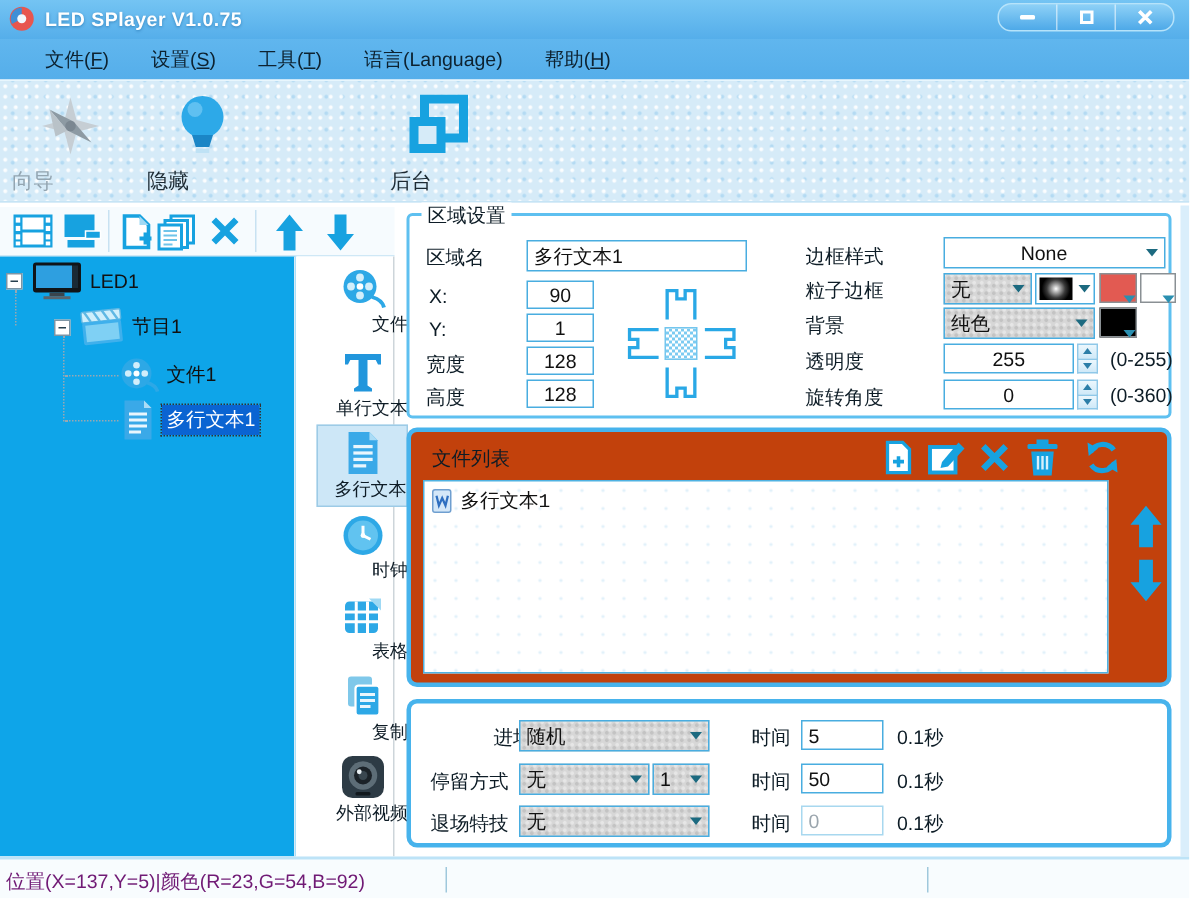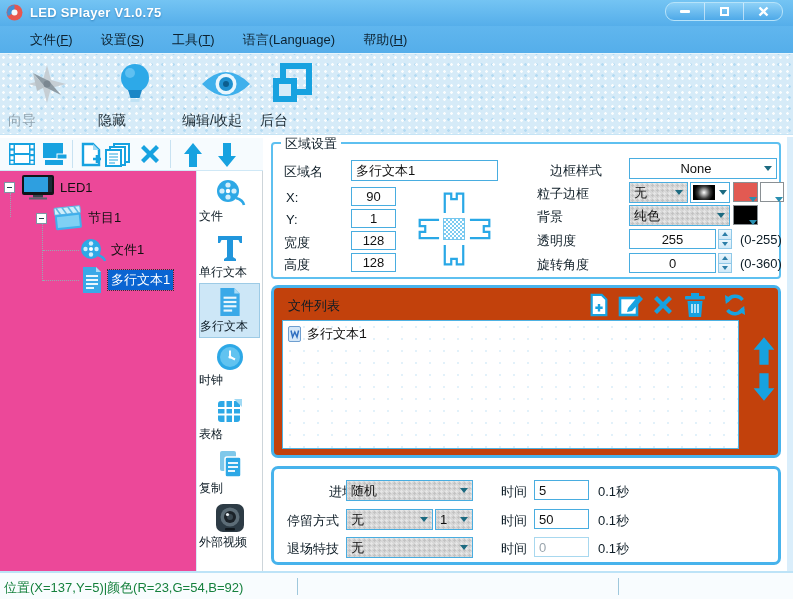--- a/index.html
+++ b/index.html
@@ -42,34 +42,34 @@
   .main { position:absolute; top:137px; left:0; width:793px; height:434px; background:#fff; }
   .right-edge { position:absolute; left:787px; top:0; width:6px; height:434px; background:#daeefb; }
 
   
   .panel-toolbar { position:absolute; top:1px; left:0; width:263px; height:33px; background:#f6fbfe;
     border-bottom:1px solid #cfe8f6; }
   .pt-i { position:absolute; top:4px; cursor:default; }
   .pt-sep { position:absolute; top:2px; width:1px; height:28px; background:#c8e2f2; }
 
   
-  .tree-panel { position:absolute; top:34px; left:0; width:197px; height:400px; background:#ec4899;
+  .tree-panel { position:absolute; top:34px; left:0; width:197px; height:400px; background:#0ea5e9;
     border-right:1px solid #d6eaf7; }
   .trow { position:absolute; display:flex; align-items:center; height:26px; }
   .tlabel { font-size:13px; color:#111; margin-left:5px; white-space:nowrap; }
   .tlabel.sel { background:#0a64d2; color:#fff; padding:1px 3px; outline:1px dotted #333; margin-left:4px; }
   .expander { width:11px; height:11px; background:#fff; border:1px solid #7d95a5; position:relative; flex:none; }
   .expander::after { content:""; position:absolute; left:2px; right:2px; top:4px; height:1px; background:#26404f; }
   .dot-v { position:absolute; border-left:1px dotted #98a8b2; width:0; }
   .dot-h { position:absolute; border-top:1px dotted #98a8b2; height:0; }
 
   
   .element-col { position:absolute; top:34px; left:198px; width:65px; height:400px; background:#fff;
     border-right:1px solid #cdd5da; }
-  .eitem { position:absolute; left:1px; width:61px; text-align:left; cursor:default; }
+  .eitem { position:absolute; left:13px; width:61px; text-align:right; cursor:default; }
   .eitem .elabel { font-size:12px; color:#0e1c26; margin-top:1px; white-space:nowrap; }
   .eitem.selected { background:#cde7f7;
     border:1px solid #9dcbe6; padding:3px 0 2px 0; }
 
   
   .right-panel { position:absolute; left:266px; top:0; width:521px; height:434px; }
 
   .groupbox { position:absolute; left:5px; top:5px; width:510px; height:137px;
     border:2px solid #5ec0f0; border-radius:4px; background:#fff; }
   .legend { position:absolute; top:-9px; left:8px; background:#fff; padding:0 4px; font-size:13px; color:#0d1c26; }
@@ -126,21 +126,21 @@
 
   
   .fxbox { position:absolute; left:5px; top:329px; width:510px; height:99px;
     border:3px solid #47b3ec; border-radius:7px; background:#fff; }
   .fx-label { position:absolute; left:13px; font-size:13px; color:#0d1c26; white-space:nowrap; }
   .fx-unit { position:absolute; font-size:13px; color:#0d1c26; }
 
   
   .statusbar { position:absolute; top:571px; left:0; width:793px; height:28px; background:#f8fcfe;
     border-top:2px solid #bde3f7; }
-  .status-text { position:absolute; left:4px; top:6px; font-size:13px; color:#15803d; }
+  .status-text { position:absolute; left:4px; top:6px; font-size:13px; color:#701a75; }
   .sb-sep { position:absolute; top:5px; width:1px; height:17px; background:#9fc8dc; }
 
   svg { display:block; }
 </style>
 </head>
 <body>
 
 <div class="window">
 
   <div class="titlebar">
@@ -190,31 +190,20 @@
     <div class="tb-btn" style="left:98px;width:74px;">
       <div class="tb-icon">
         <svg width="40" height="46" viewBox="0 0 40 46">
           <circle cx="20" cy="17" r="14" fill="#2da9e8"></circle>
           <circle cx="15" cy="12" r="5" fill="#6cc6f2" opacity=".8"></circle>
           <path d="M13 29 h14 l-2.5 8 h-9 z" fill="#1b86c6"></path>
           <rect x="15.5" y="38" width="9" height="3" fill="#bfe2f5"></rect>
         </svg>
       </div>
       <div class="tb-label">隐藏</div>
-    </div>
-    <div class="tb-btn" style="left:182px;width:88px;">
-      <div class="tb-icon">
-        <svg width="52" height="32" viewBox="0 0 52 32">
-          <path d="M2 16 Q26 -8 50 16 Q26 40 2 16 Z" fill="#3fb0ec"></path>
-          <circle cx="26" cy="16" r="10.5" fill="#e9f6fd"></circle>
-          <circle cx="26" cy="16" r="7" fill="#1f90cf"></circle>
-          <circle cx="26" cy="16" r="3" fill="#0c5d8e"></circle>
-        </svg>
-      </div>
-      <div class="tb-label">编辑/收起</div>
     </div>
     <div class="tb-btn" style="left:260px;width:62px;">
       <div class="tb-icon">
         <svg width="42" height="42" viewBox="0 0 42 42">
           <rect x="13" y="3" width="26" height="26" fill="none" stroke="#17a2e0" stroke-width="6"></rect>
           <rect x="3" y="15" width="24" height="24" fill="#17a2e0"></rect>
           <rect x="9" y="21" width="12" height="12" fill="#d6ebf8"></rect>
         </svg>
       </div>
       <div class="tb-label">后台</div>
@@ -465,21 +454,21 @@
           <svg width="24" height="24" viewBox="0 0 26 26" style="transform:rotate(90deg);">
               <path d="M3 25 L3 4 L10 4 L10 10 L16 10 L16 4 L23 4 L23 25" fill="none" stroke="#29a8e6" stroke-width="2.4"></path>
             </svg>
         </div>
         <div class="pos-cell" style="left:169px;top:100px;">
           <svg width="24" height="24" viewBox="0 0 26 26" style="transform:rotate(180deg);">
               <path d="M3 25 L3 4 L10 4 L10 10 L16 10 L16 4 L23 4 L23 25" fill="none" stroke="#29a8e6" stroke-width="2.4"></path>
             </svg>
         </div>
 
-        <span class="flabel" style="left:264px;top:18px;margin-left:13px;">边框样式</span>
+        <span class="flabel" style="left:264px;top:18px;">边框样式</span>
         <div class="dd" style="left:356px;top:14px;width:148px;height:21px;">
           <span class="dd-text center">None</span>
           <span class="dd-arrow"></span>
         </div>
 
         <span class="flabel" style="left:264px;top:41px;">粒子边框</span>
         <div class="dd gray" style="left:356px;top:38px;width:59px;height:21px;">
           <span class="dd-text">无</span>
           <span class="dd-arrow"></span>
         </div>

